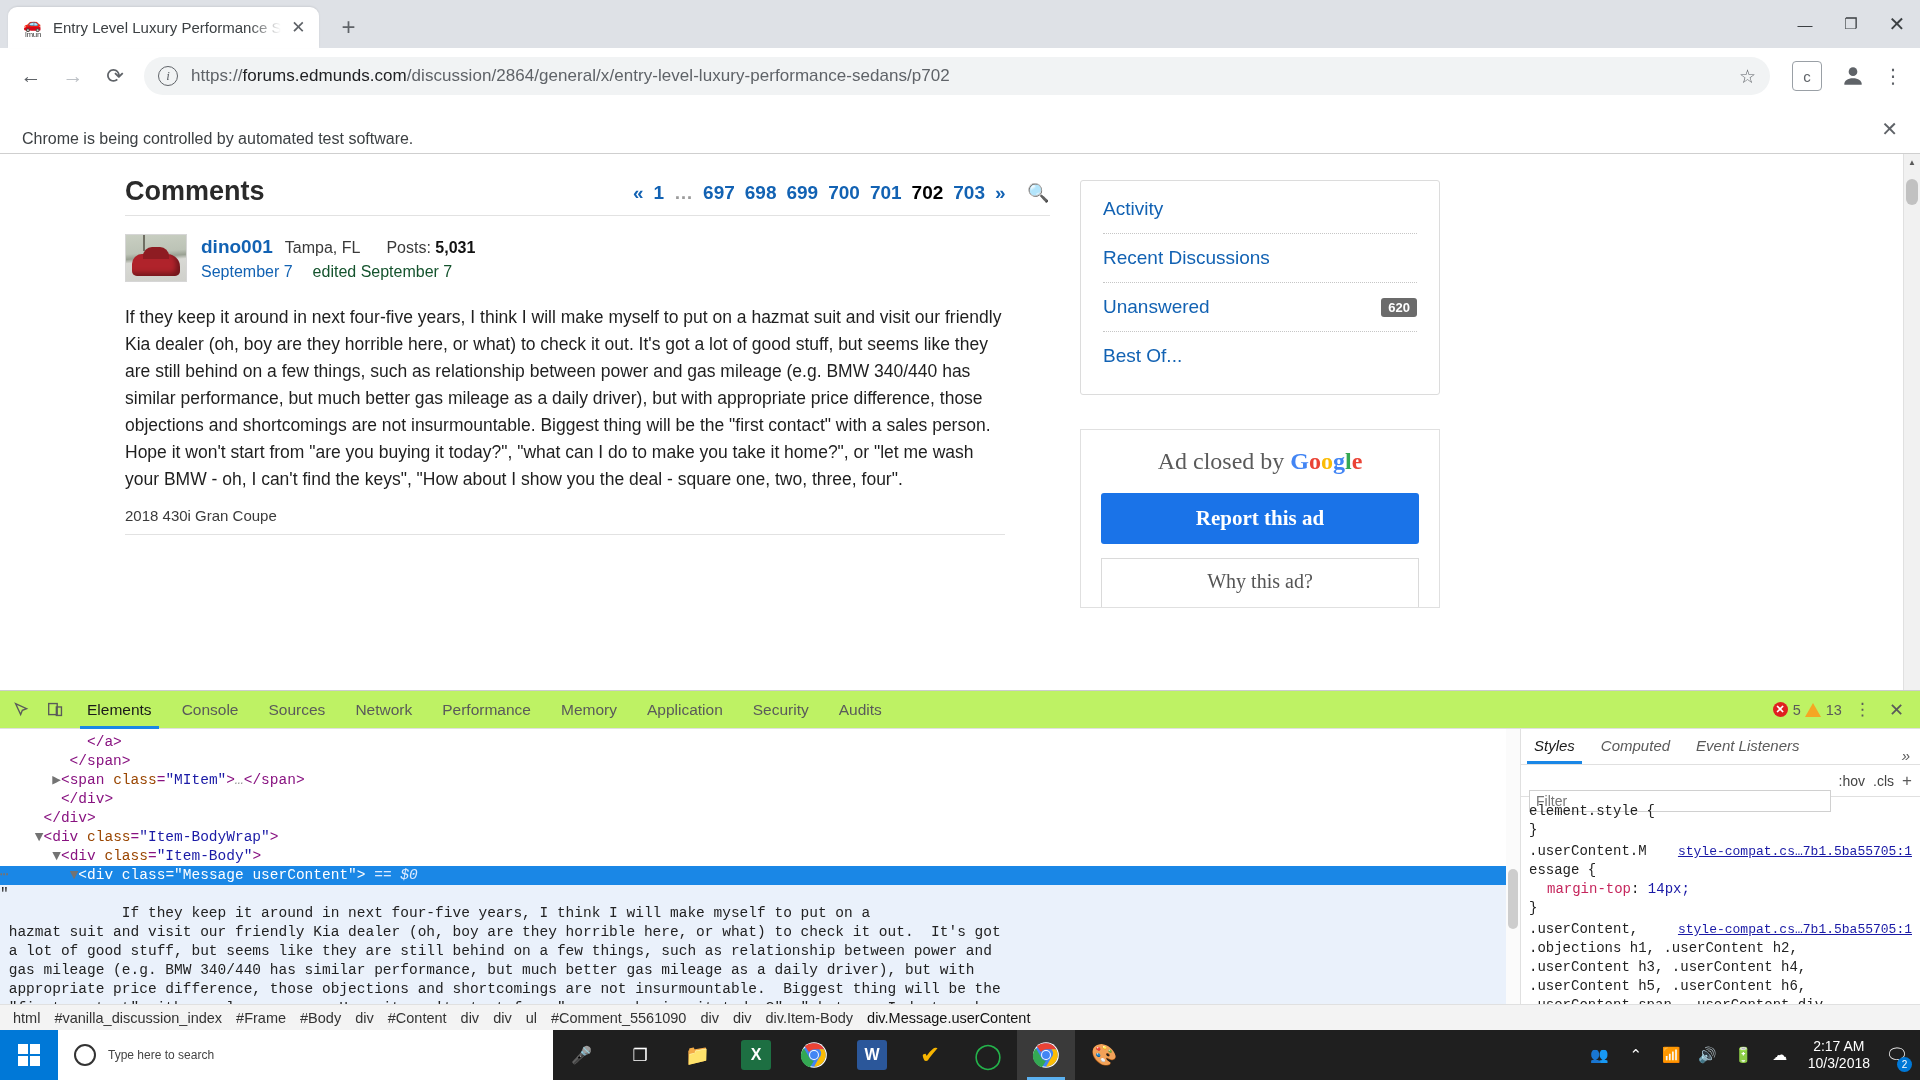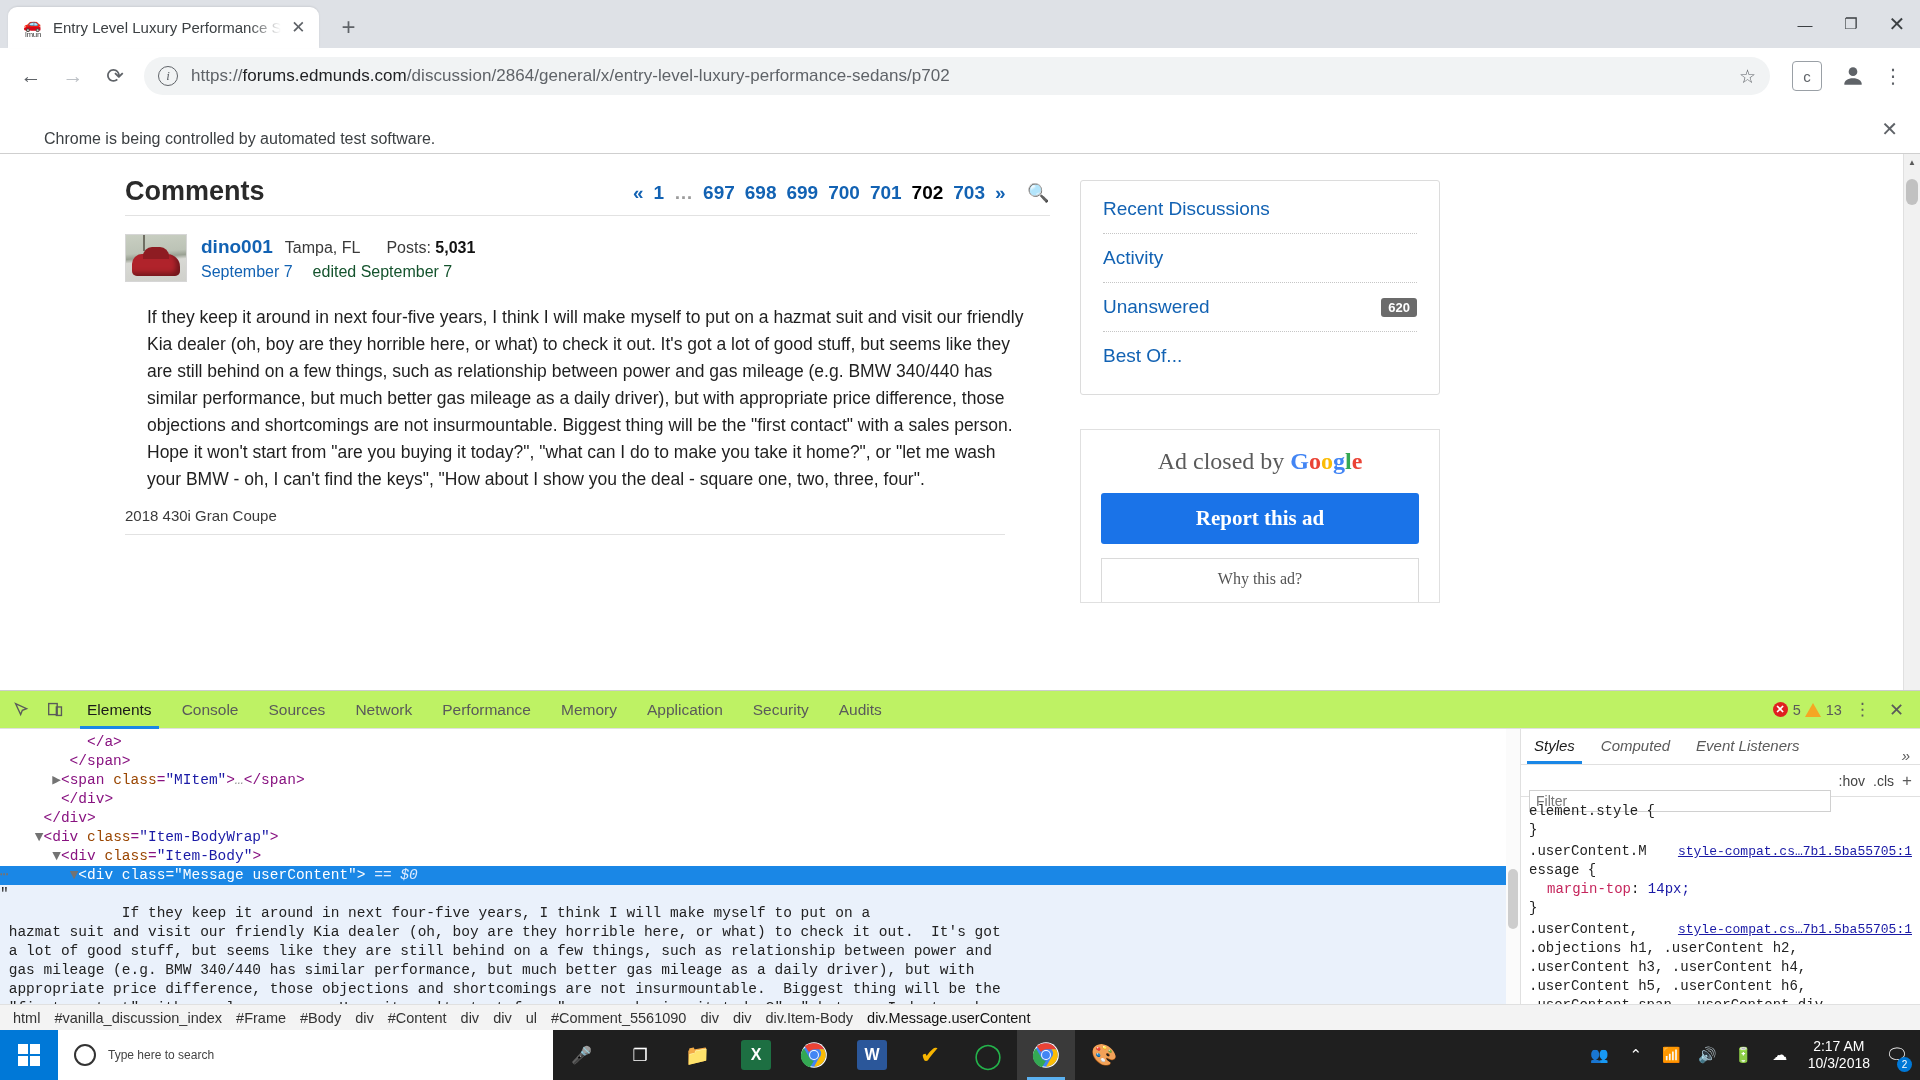--- a/index.html
+++ b/index.html
@@ -97,40 +97,40 @@
   .uline1 { display:flex; align-items:baseline; gap:12px; }
   .uname { font-size:19px; font-weight:bold; color:#1262b3; }
   .uloc { font-size:16px; color:#3a3a3a; }
   .uposts { font-size:16px; color:#3a3a3a; margin-left:14px; }
   .uposts b { color:#111; }
   .uline2 { display:flex; align-items:baseline; gap:20px; margin-top:5px; }
   .udate { font-size:16px; color:#1262b3; }
   .uedit { font-size:16px; color:#14532d; }
 
   .msg { margin-top:22px; font-size:17.5px; line-height:1.54; color:#1f1f1f;
-         width:880px; font-family:"Liberation Sans",sans-serif;margin-left:22px; }
+         width:880px; font-family:"Liberation Sans",sans-serif; }
   .sig { margin-top:14px; font-size:15px; color:#3a3a3a; width:880px;
          border-bottom:1px solid #e2e2e2; padding-bottom:10px; }
 
   .side { width:390px; padding-left:30px; padding-top:4px; }
   .panel { border:1px solid #dcdcdc; border-radius:3px; background:#fff;
            padding:4px 22px 14px 22px; }
   .pitem { display:flex; align-items:center; border-bottom:1px dotted #c6c6c6;
            padding:13px 0 13px 0; font-size:19px; color:#1262b3; }
   .pitem:last-child { border-bottom:none; }
   .pitem .badge { margin-left:auto; background:#6b6b6b; color:#fff; font-size:13px;
                   font-weight:bold; border-radius:3px; padding:2px 7px; }
   .ad { margin-top:34px; border:1px solid #e0e0e0; background:#fff;
         padding:18px 20px 0 20px; text-align:center;font-family:Liberation Serif, serif; }
   .ad-title { font-size:24px; color:#5a5a5a; }
   .ad-title .g { color:#4285f4; font-weight:bold; }
   .ad-btn { margin-top:18px; background:#1a73e8; color:#fff; font-size:21px;
             font-weight:bold; padding:13px 0; border-radius:3px; }
   .ad-why { margin-top:14px; border:1px solid #dadada; border-bottom:none;
-            padding:11px 0 14px 0; font-size:16px; color:#555; }
+            padding:11px 0 14px 0; font-size:20px; color:#555; }
 
   .scrollbar { width:17px; background:#f1f1f1; border-left:1px solid #e0e0e0;
                display:flex; flex-direction:column; }
   .sb-arrow { height:17px; display:flex; align-items:center; justify-content:center;
               font-size:8px; color:#5a5a5a; }
   .sb-track { flex:1; position:relative; }
   .sb-thumb { position:absolute; left:2px; right:2px; top:8px; height:26px;
               background:#c1c1c1; border-radius:7px; }
   .dt { position:absolute; left:0; right:0; bottom:0; height:340px; background:#fff;
         border-top:1px solid #cdcdcd; display:flex; flex-direction:column; }
@@ -328,24 +328,24 @@
               </div>
             </div>
             <div class="msg">If they keep it around in next four-five years, I think I will make myself to put on a hazmat suit and visit our friendly Kia dealer (oh, boy are they horrible here, or what) to check it out. It's got a lot of good stuff, but seems like they are still behind on a few things, such as relationship between power and gas mileage (e.g. BMW 340/440 has similar performance, but much better gas mileage as a daily driver), but with appropriate price difference, those objections and shortcomings are not insurmountable. Biggest thing will be the "first contact" with a sales person. Hope it won't start from "are you buying it today?", "what can I do to make you take it home?", or "let me wash your BMW - oh, I can't find the keys", "How about I show you the deal - square one, two, three, four".</div>
             <div class="sig">2018 430i Gran Coupe</div>
           </div>
         </div>
 
         <div class="side">
           <div class="panel">
             <div class="pitem">
+              <span>Activity</span>
+            </div>
+            <div class="pitem">
               <span>Recent Discussions</span>
-            </div>
-            <div class="pitem">
-              <span>Activity</span>
             </div>
             <div class="pitem">
               <span>Unanswered</span>
               <span class="badge">620</span>
             </div>
             <div class="pitem">
               <span>Best Of...</span>
             </div>
           </div>
 

